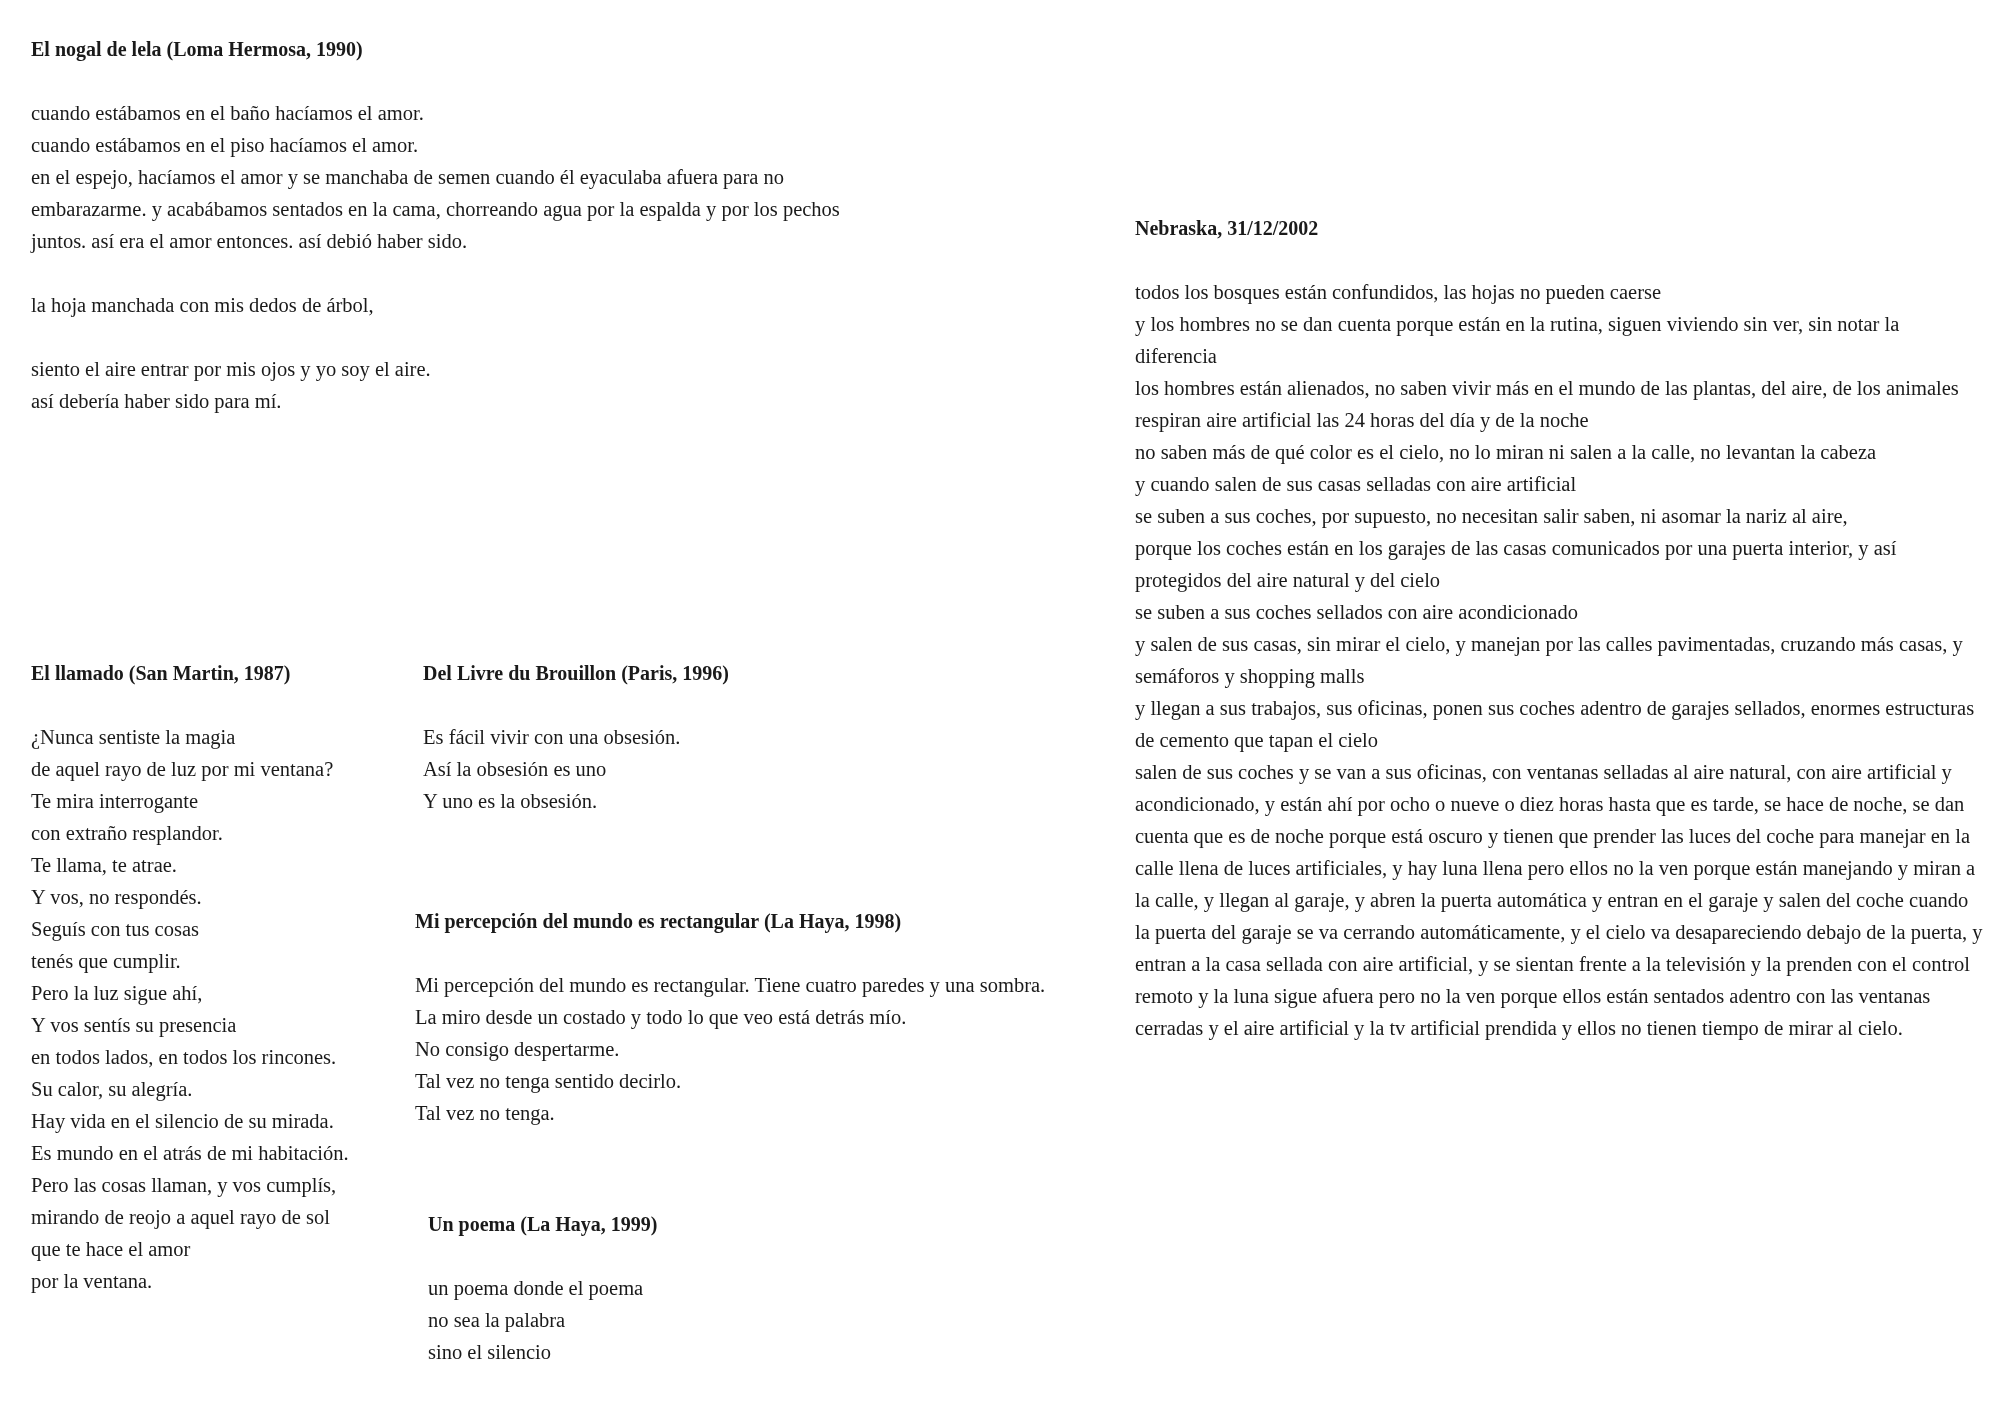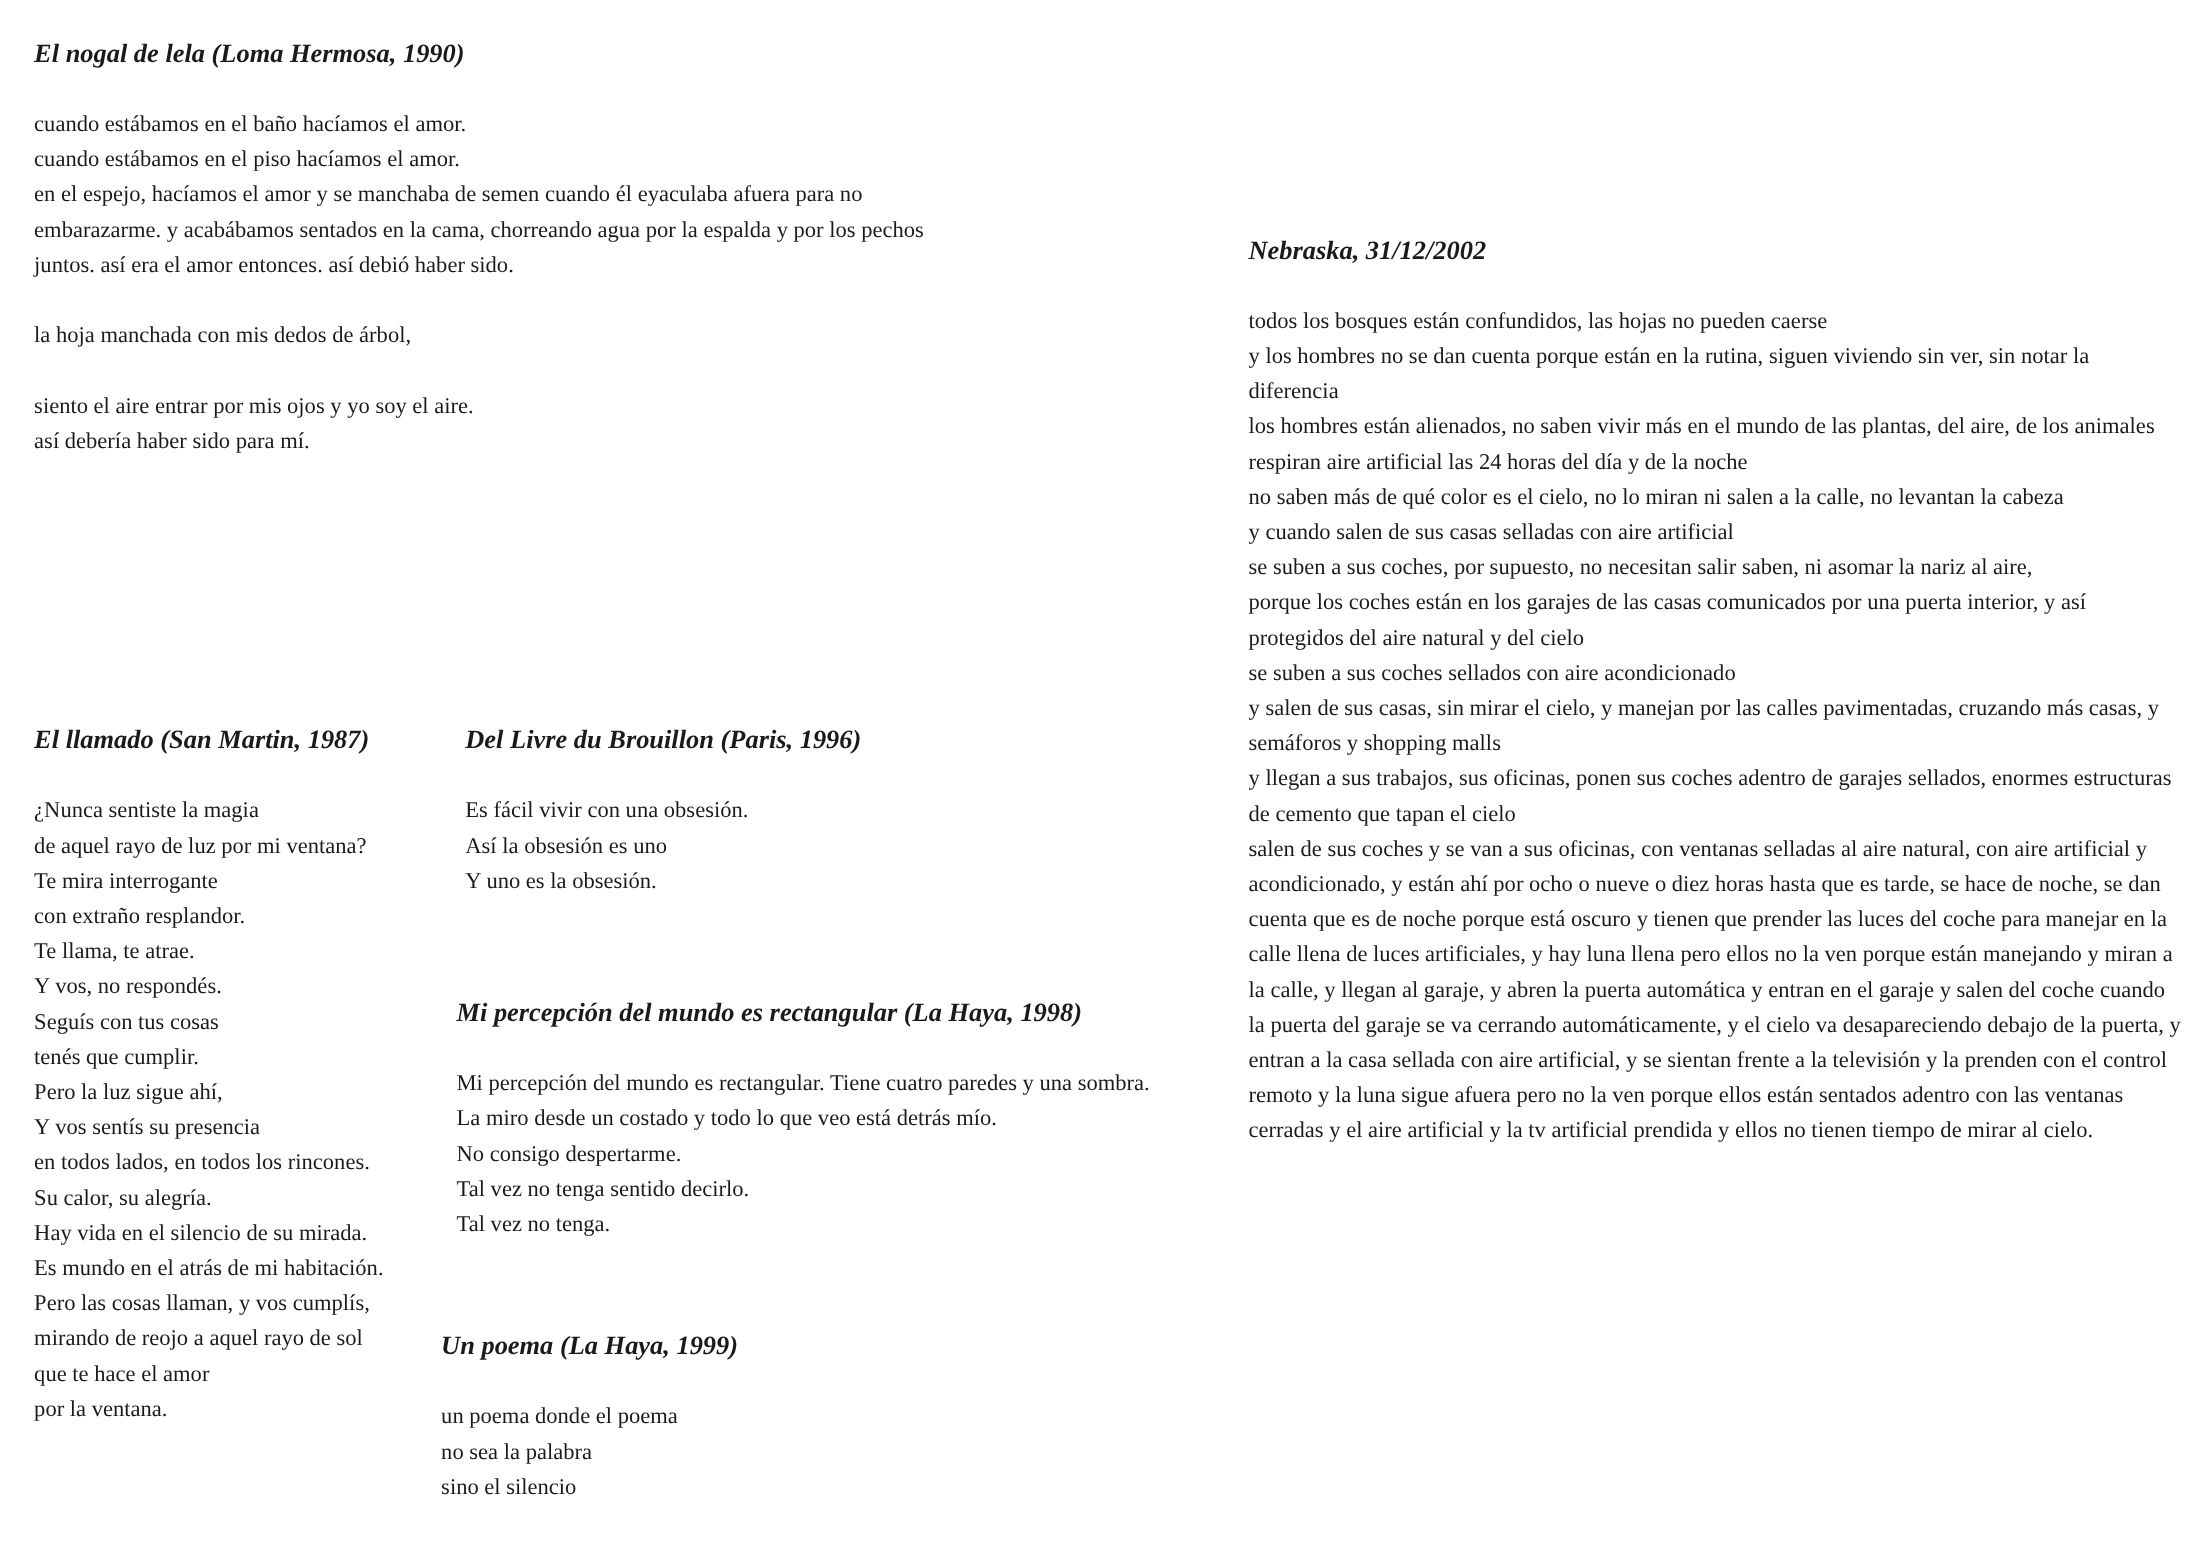--- a/index.html
+++ b/index.html
@@ -16,44 +16,43 @@
       color: #1a1a1a;
     }
     .poem {
       position: absolute;
       font-size: 20.5px;
       line-height: 32px;
     }
     .poem-title {
       font-weight: bold;
       margin: 0 0 32px 0;
-      font-size: 24px;
+      font-size: 20px;
       line-height: 32px;
       white-space: nowrap;
-      font-style: italic;
     }
     .stanza {
       margin: 0 0 32px 0;
     }
     .stanza:last-child {
       margin-bottom: 0;
     }
     .line {
       display: block;
       white-space: nowrap;
     }
     .wrap .line {
       white-space: normal;
     }
     #poem-nogal { left: 31px; top: 33px; width: 1060px; }
     #poem-nebraska { left: 1135px; top: 212px; width: 850px; }
     #poem-llamado { left: 31px; top: 657px; width: 380px; }
     #poem-livre { left: 423px; top: 657px; width: 600px; }
     #poem-percepcion { left: 415px; top: 905px; width: 720px; }
-    #poem-unpoema { left: 401px; top: 1208px; width: 500px; }
+    #poem-unpoema { left: 428px; top: 1208px; width: 500px; }
   </style>
 </head>
 <body>
 
 <section id="poem-nogal" class="poem">
   <div class="poem-title">El nogal de lela (Loma Hermosa, 1990)</div>
   <div class="stanza">
     <span class="line">cuando estábamos en el baño hacíamos el amor.</span>
     <span class="line">cuando estábamos en el piso hacíamos el amor.</span>
     <span class="line">en el espejo, hacíamos el amor y se manchaba de semen cuando él eyaculaba afuera para no</span>

